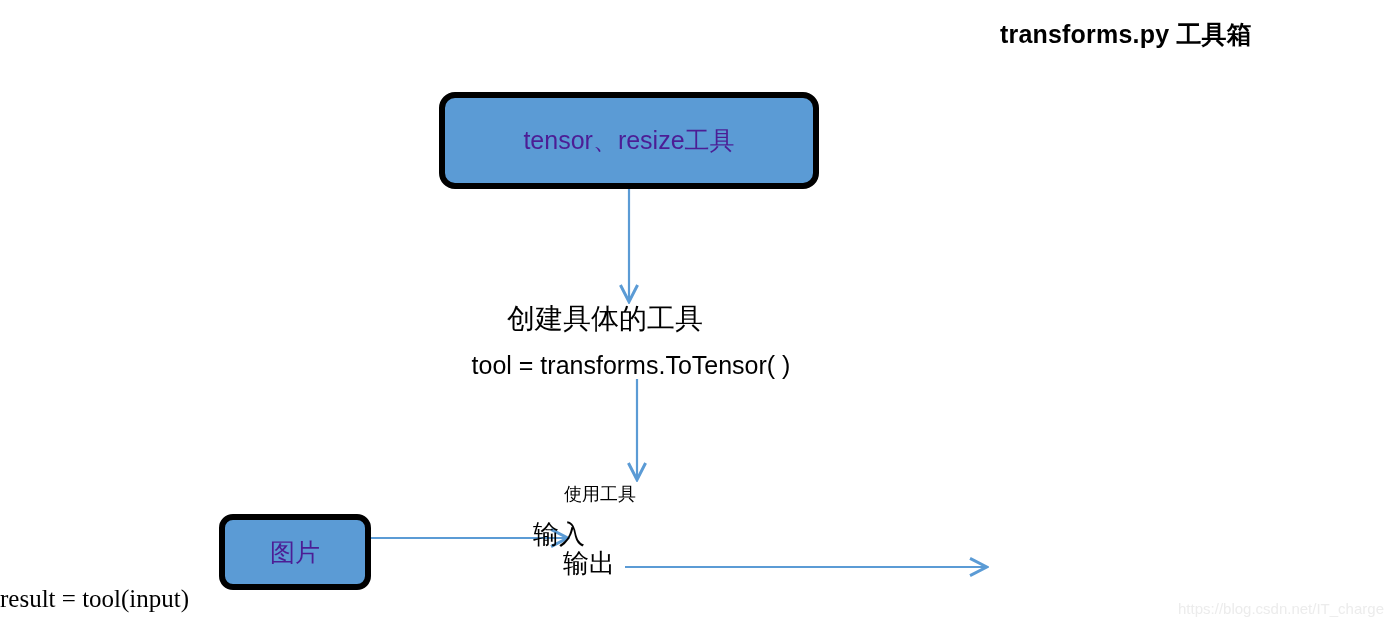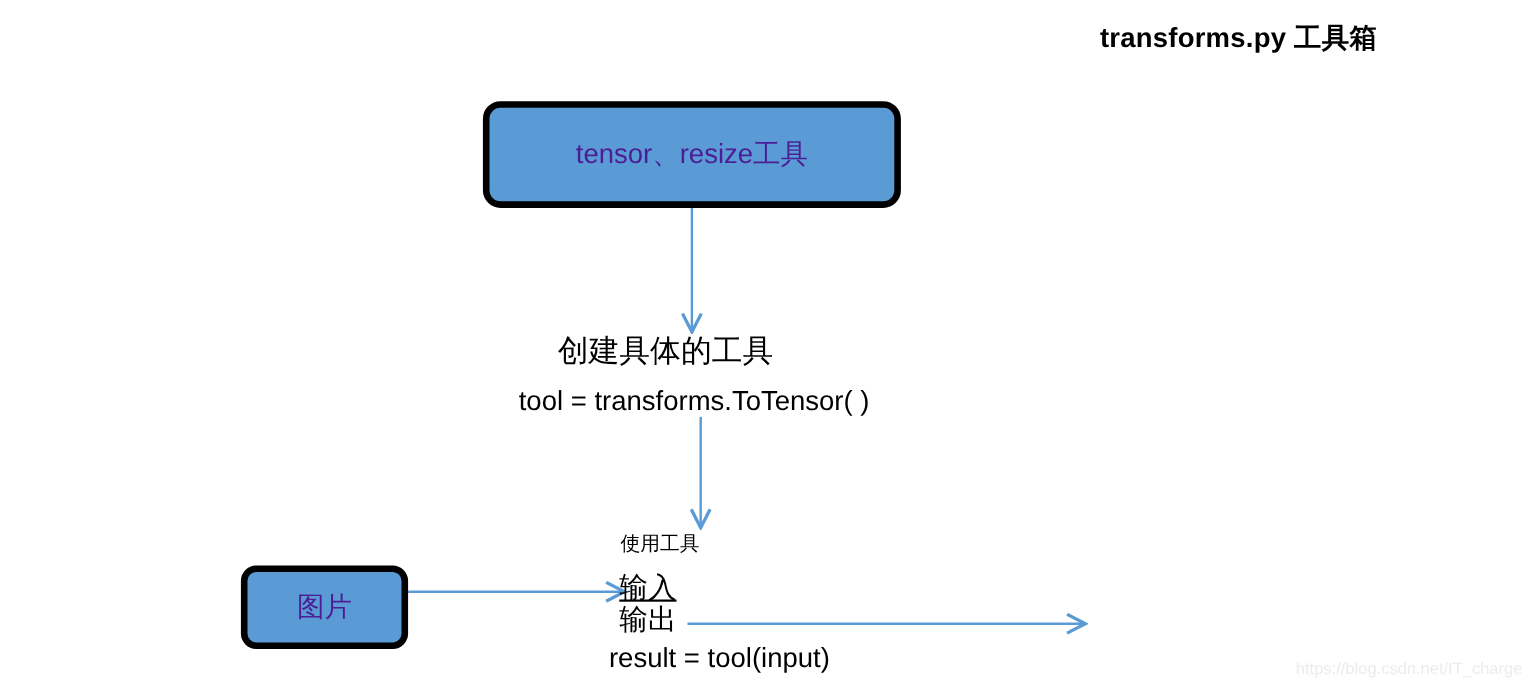--- a/index.html
+++ b/index.html
@@ -92,36 +92,36 @@
     text-align: center;
     font-size: 25px;
   }
   #text-use-tool {
     left: 536px;
     top: 485px;
     font-size: 18px;
     margin-left: 28px;
   }
   #text-input {
-    left: 563px;
+    left: 533px;
     top: 521px;
     font-size: 26px;
-    text-decoration: underline;
   }
   #text-output {
     left: 563px;
     top: 550px;
     font-size: 26px;
   }
   #text-result-code {
     left: 0px;
     top: 586px;
     width: 1308px;
-    text-align: center;
+    text-align: left;
     font-size: 25px;
+    font-family: Liberation Serif, serif;
   }
 
   
   #arrows {
     position: absolute;
     left: 0;
     top: 0;
     width: 1392px;
     height: 627px;
     pointer-events: none;

